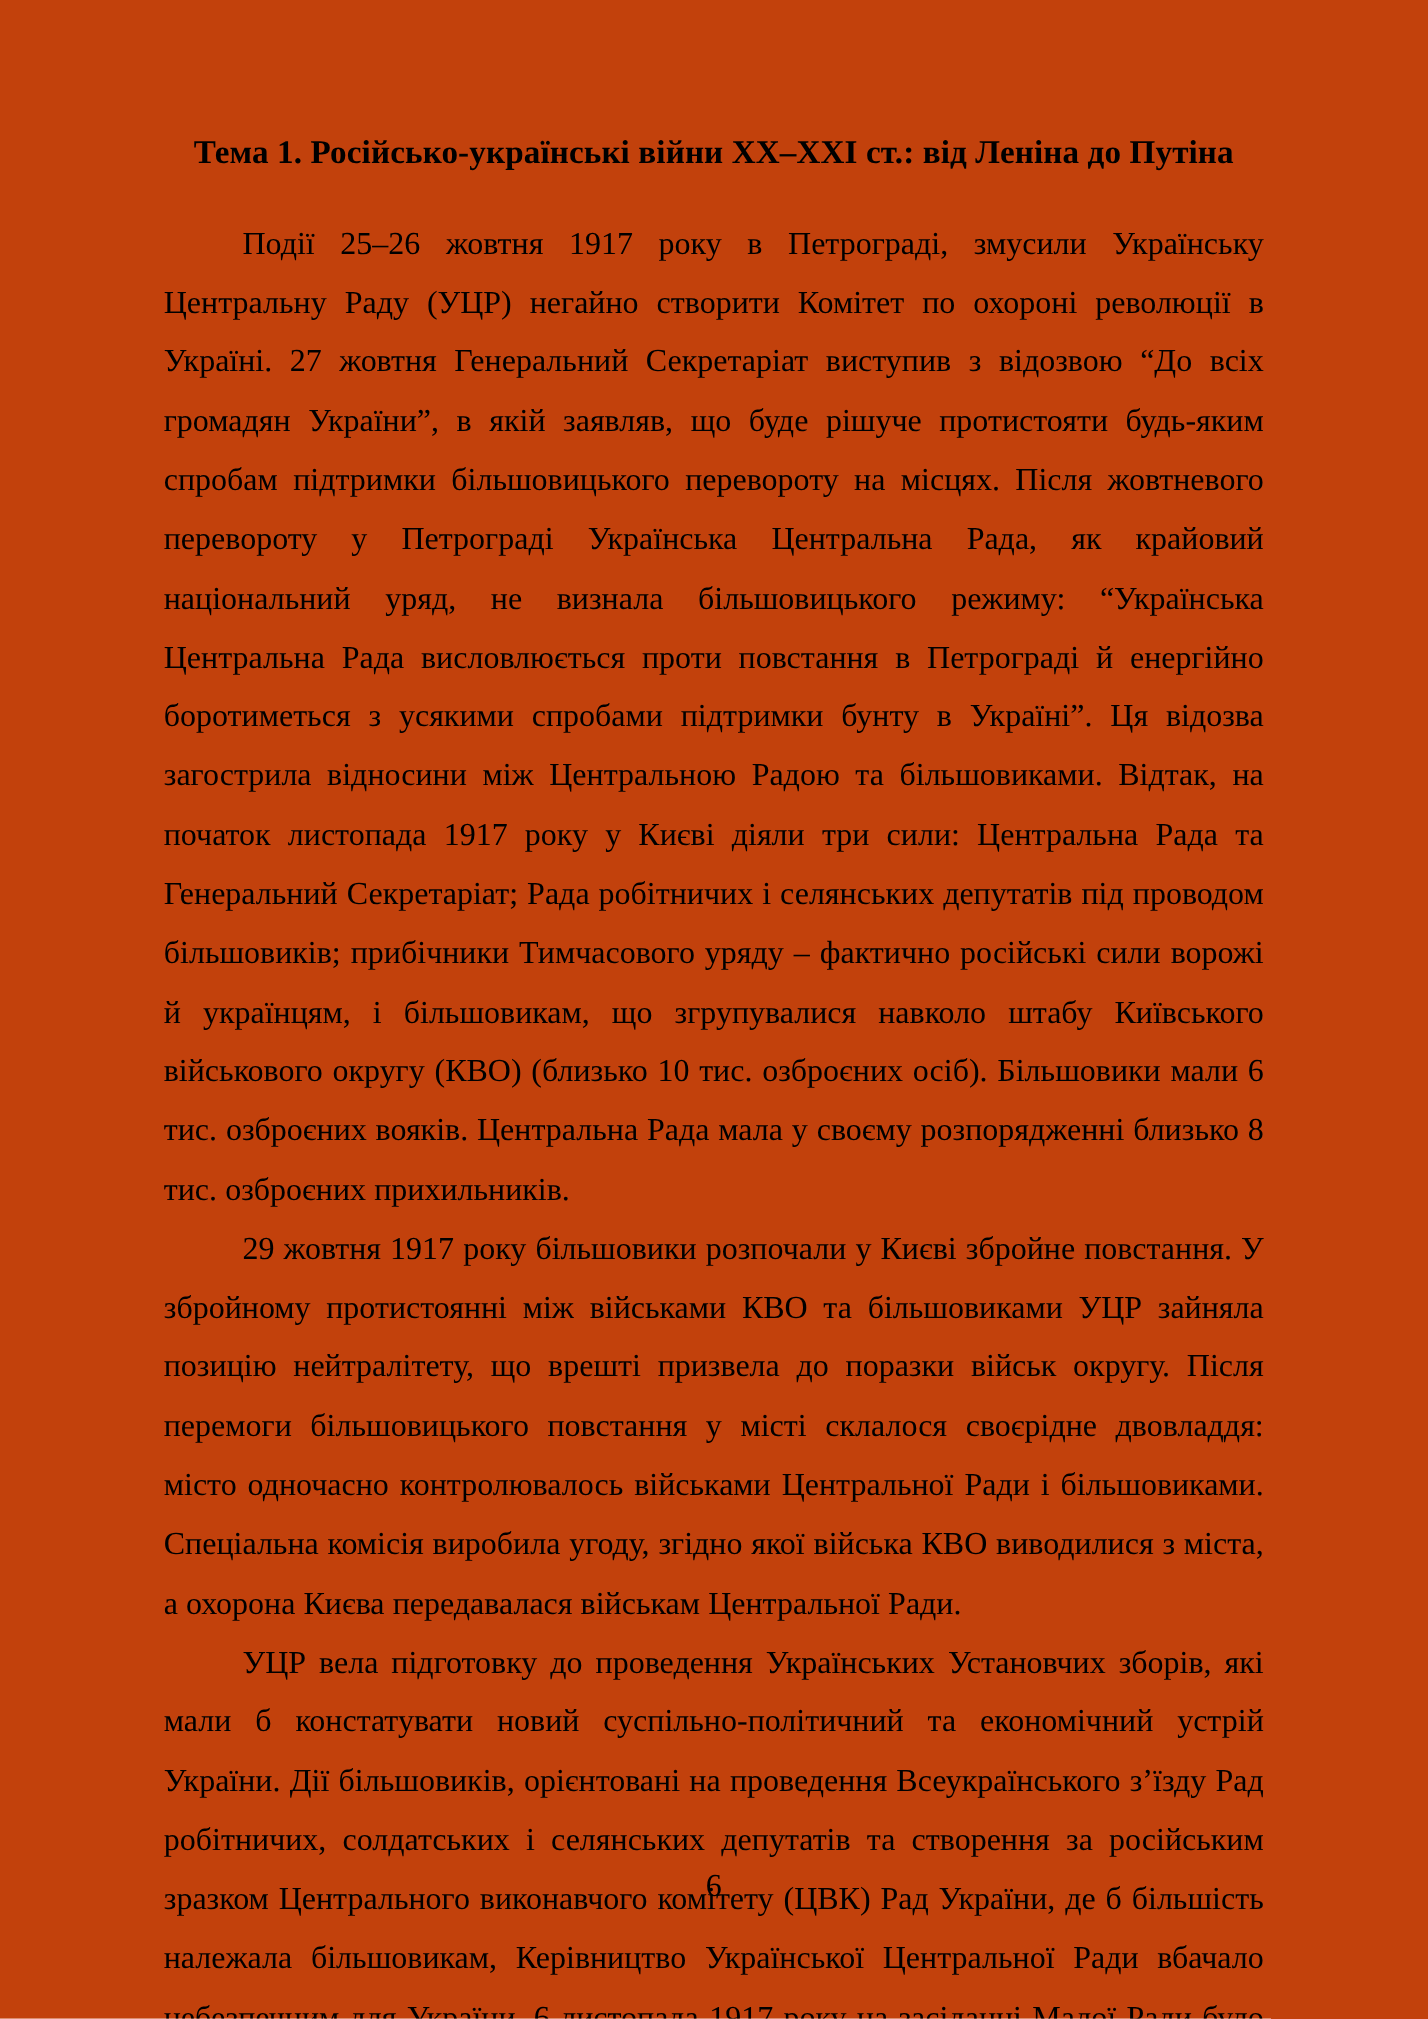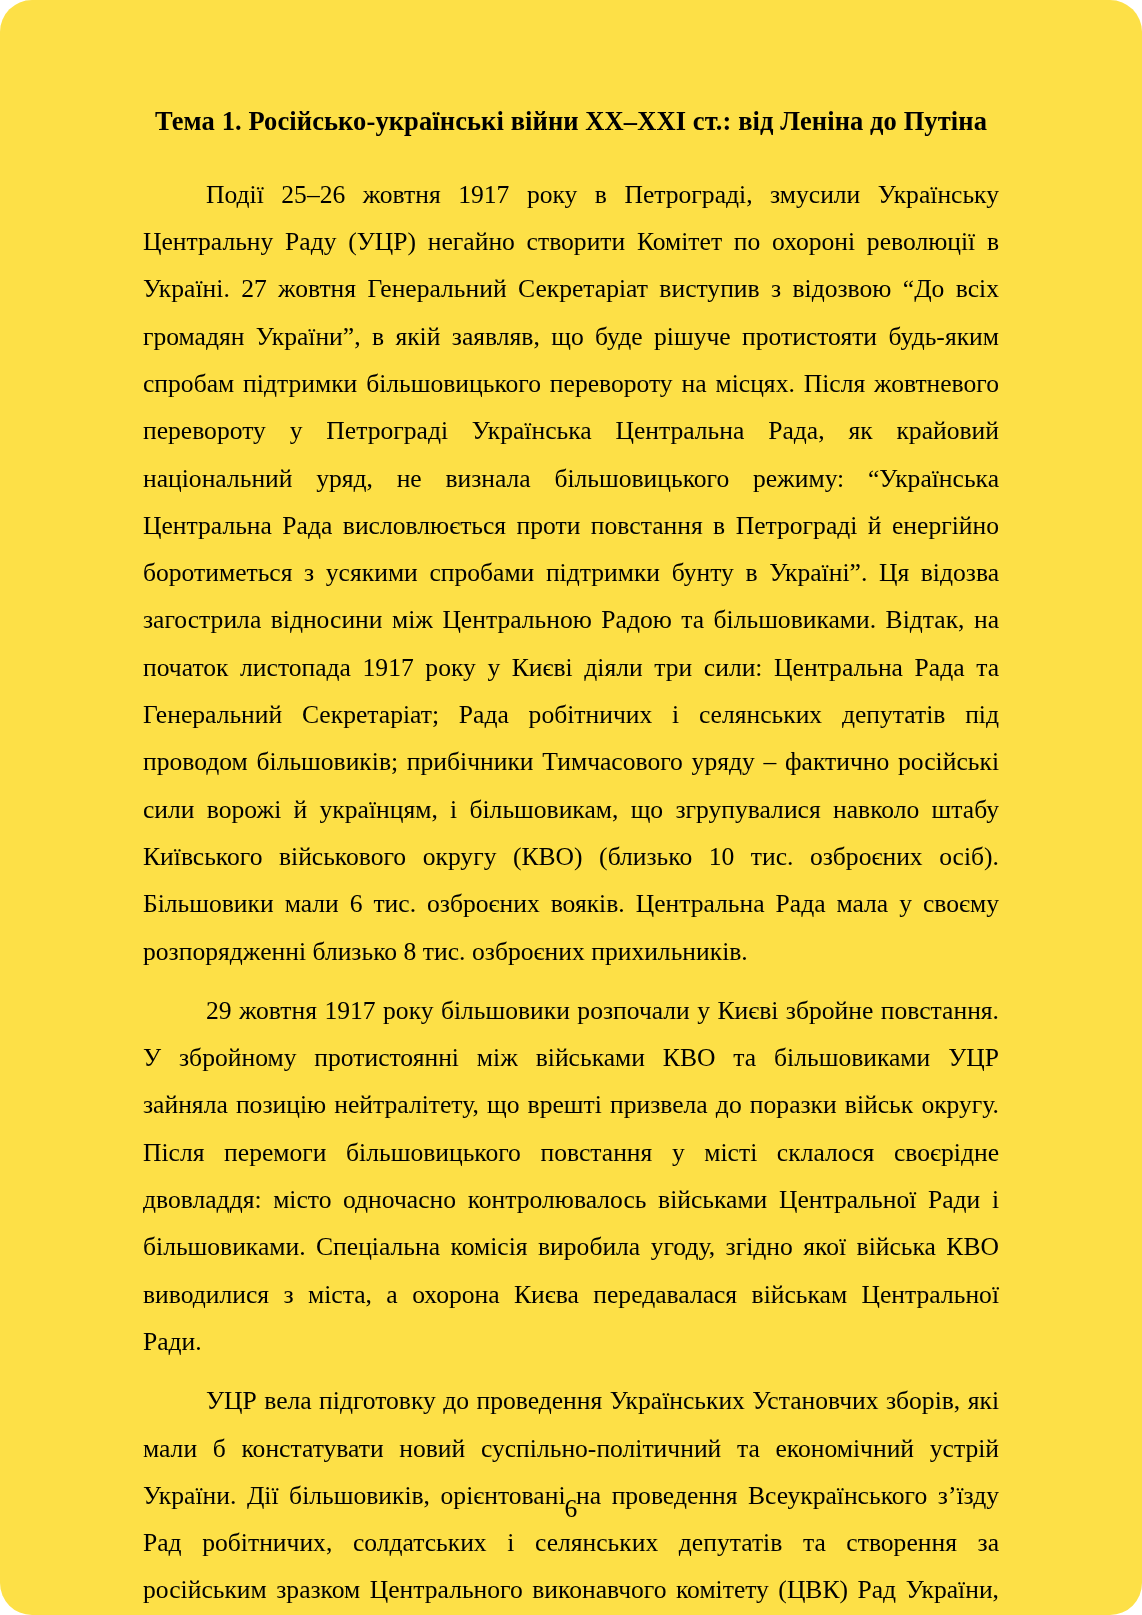--- a/index.html
+++ b/index.html
@@ -7,26 +7,25 @@
     margin: 0;
     padding: 0;
     background: #ffffff;
   }
 
   .page {
     position: relative;
     width: 1142px;
     height: 1615px;
     margin: 0 auto;
-    background: #fde047;
+    background: #c2410c;
     box-sizing: border-box;
     overflow: hidden;
     font-family: "Liberation Serif", "DejaVu Serif", serif;
     color: #000000;
-    border-radius: 32px;
   }
 
   .content {
     position: absolute;
     left: 131px;
     top: 0;
     width: 880px;
   }
 
   .doc-title {
@@ -34,21 +33,21 @@
     font-weight: bold;
     text-align: center;
     line-height: 1.2;
     margin: 0;
     padding-top: 106px;
     letter-spacing: 0.1px;
     white-space: nowrap;
   }
 
   .body-text {
-    margin: 12px;
+    margin: 0;
     padding: 0;
     font-size: 25.6px;
     line-height: 47.3px;
     text-align: justify;
     text-justify: inter-word;
     text-indent: 63px;
     hyphens: none;
     word-spacing: 0.1px;
   }
 

